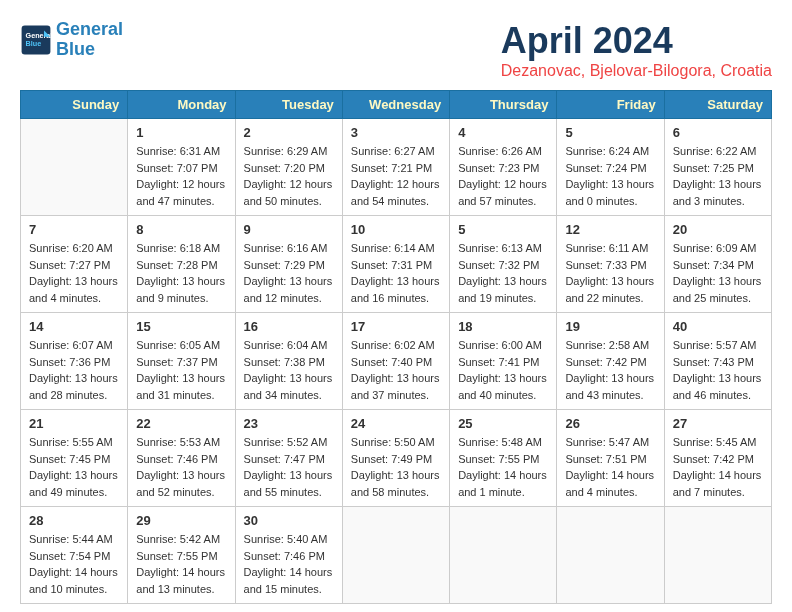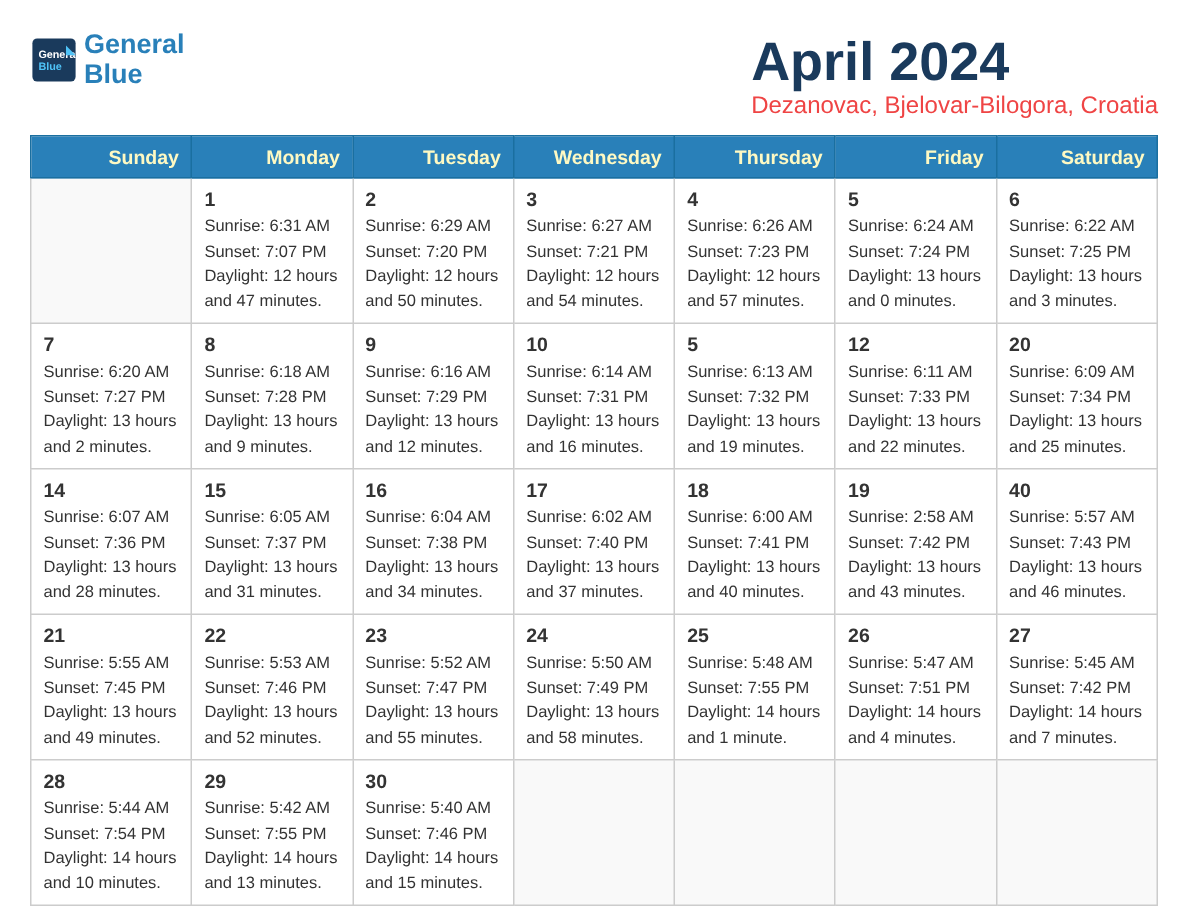--- a/index.html
+++ b/index.html
@@ -169,21 +169,21 @@
             <div>Daylight: 13 hours and 3 minutes.</div>
           </div>
         </td>
       </tr>
       <tr>
         <td>
           <span class="day-num">7</span>
           <div class="sun-info">
             <div>Sunrise: 6:20 AM</div>
             <div>Sunset: 7:27 PM</div>
-            <div>Daylight: 13 hours and 2 minutes.</div>
+            <div>Daylight: 13 hours and 4 minutes.</div>
           </div>
         </td>
         <td>
           <span class="day-num">8</span>
           <div class="sun-info">
             <div>Sunrise: 6:18 AM</div>
             <div>Sunset: 7:28 PM</div>
             <div>Daylight: 13 hours and 9 minutes.</div>
           </div>
         </td>

